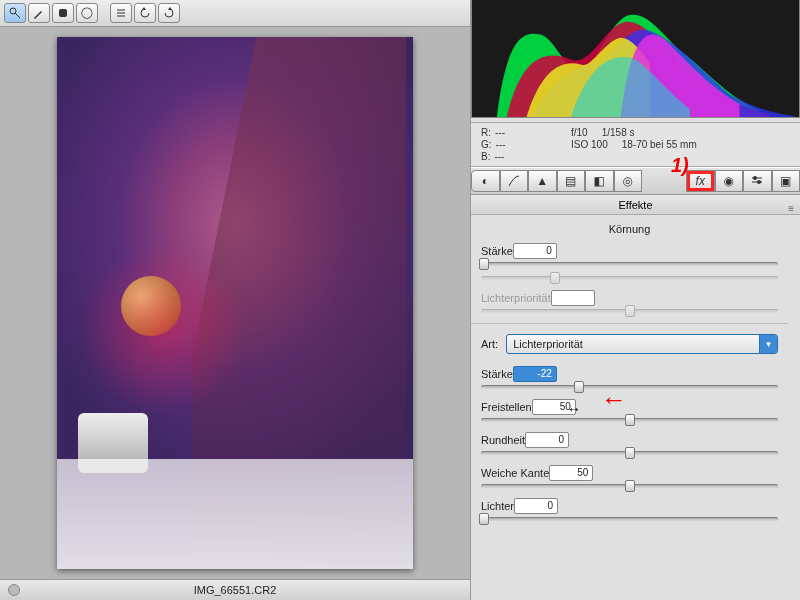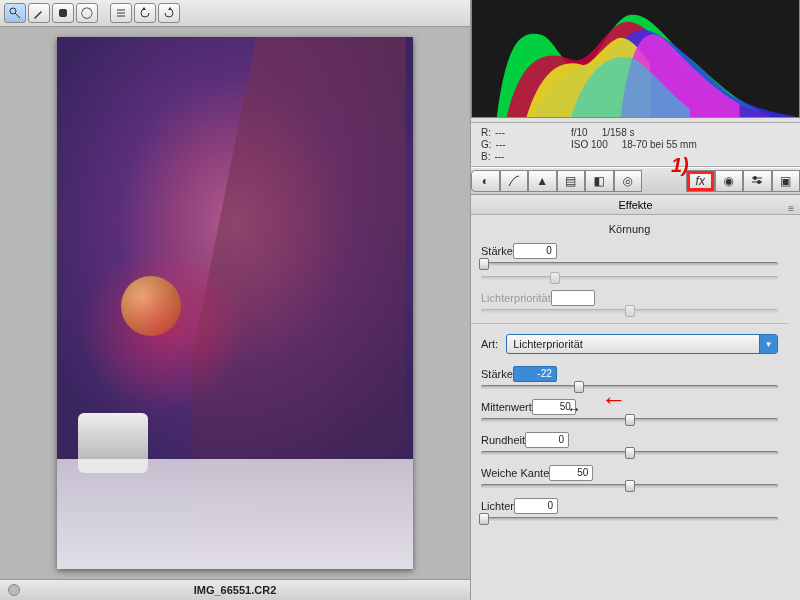--- a/index.html
+++ b/index.html
@@ -13,21 +13,21 @@
   .tb-top .btn.active { background: linear-gradient(#c8e3ff,#9bc6f0); }
 
   .viewer { flex: 1; background: #b7b7b7; display: flex; align-items: center; justify-content: center; padding: 10px; }
   .photo { width: 356px; height: 532px; background: radial-gradient(ellipse 60% 50% at 50% 35%, #b05a8a 0%, #8a3e7a 30%, #5a2e7a 55%, #3a2560 100%); box-shadow: 0 2px 6px rgba(0,0,0,.5); position: relative; overflow: hidden; }
   .photo::after { content:""; position:absolute; inset:0; background: radial-gradient(circle 120px at 30% 55%, rgba(255,40,80,.45), transparent 70%); }
   .photo .sil { position:absolute; left:38%; top:0; width:60%; height:100%; background: linear-gradient(160deg, rgba(120,50,80,.6), rgba(60,30,70,.3)); clip-path: polygon(30% 0%, 100% 0%, 100% 100%, 0% 100%, 0% 60%); }
   .photo .apple { position:absolute; left:18%; top:45%; width:60px; height:60px; border-radius:50%; background: radial-gradient(circle at 35% 35%, #e8c880, #a07030 70%, #5c3c18); }
   .photo .lace { position:absolute; bottom:0; left:0; right:0; height:110px; background: linear-gradient(rgba(255,255,255,.7),rgba(255,255,255,.85)); }
   .photo .cuff { position:absolute; left:6%; bottom:18%; width:70px; height:60px; background: linear-gradient(#eee,#aaa); border-radius:6px; }
 
-  .filename-bar { height: 22px; background: linear-gradient(#eaeaea,#d0d0d0); border-top: 1px solid #999; display: flex; align-items: center; font-size: 11px; color: #222; font-weight: bold; }
+  .filename-bar { height: 22px; background: linear-gradient(#eaeaea,#d0d0d0); border-top: 1px solid #999; display: flex; align-items: center; font-size: 11px; color: #222; }
   .filename-bar .scrub { width: 12px; height: 12px; background:#bbb; border:1px solid #888; border-radius:50%; margin-right:6px; position:absolute; left:8px; }
   .filename-wrap { position: relative; width:100%; text-align:center; }
 
   
   .histo { height: 118px; background: #1a1a1a; margin: 0 0 4px 0; position: relative; border:1px solid #888; border-top:none; }
   .histo svg { width:100%; height:100%; }
   .info { background:#e4e4e4; border:1px solid #aaa; border-left:none; border-right:none; padding: 4px 10px; font-size: 10px; color:#333; display:flex; }
   .info .col { display:flex; flex-direction:column; gap:1px; }
   .info .col.left-col { width: 90px; }
   .info .col.right-col { flex:1; align-items:flex-start; }
@@ -242,21 +242,21 @@
       </div>
       <div class="track">
           <div class="thumb" style="left:33%"></div>
         </div>
     </div>
 
     <div class="slider-row" style="position:relative">
       <span class="arrow" style="left:120px; top:-18px;">←</span>
       <span class="cursor" style="left:86px; top:0;">↔</span>
       <div class="sl-head">
-        <span class="sl-label">Mittenwert</span>
+        <span class="sl-label">Freistellen</span>
         <span class="sl-val">50</span>
       </div>
       <div class="track">
           <div class="thumb" style="left:50%"></div>
         </div>
     </div>
 
     <div class="slider-row">
       <div class="sl-head">
         <span class="sl-label">Rundheit</span>

